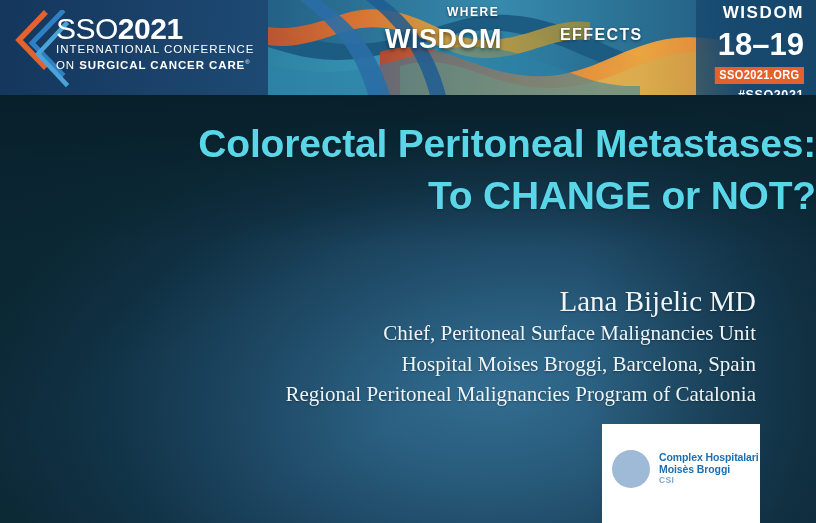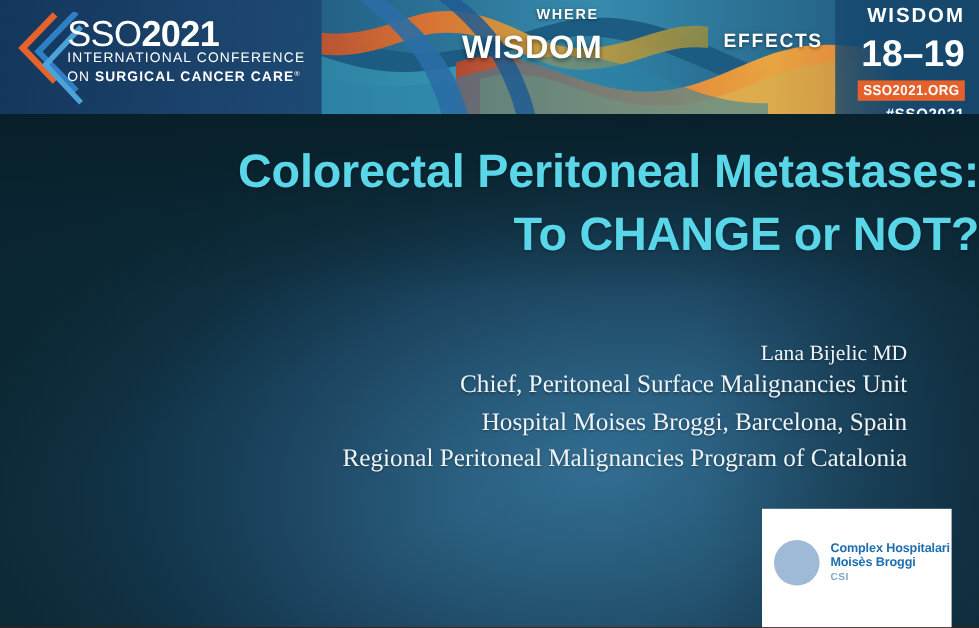--- a/index.html
+++ b/index.html
@@ -86,21 +86,20 @@
   }
   .tag-wisdom {
     position: absolute; left: 385px; top: 24px; z-index: 7;
     color: #ffffff; font-size: 27px; font-weight: 800; letter-spacing: 0.5px;
     text-shadow: 0 2px 4px rgba(0,0,0,.55);
   }
   .tag-effects {
     position: absolute; left: 560px; top: 26px; z-index: 7;
     color: #ffffff; font-size: 16px; font-weight: 700; letter-spacing: 1.4px;
     text-shadow: 0 1px 3px rgba(0,0,0,.55);
-    margin-left: 43px;
   }
   .tag-change {
     position: absolute; left: 560px; top: 44px; z-index: 7;
     color: #ffffff; font-size: 27px; font-weight: 800; letter-spacing: 0.4px;
     text-shadow: 0 2px 4px rgba(0,0,0,.55);
   }
 
   
   .date-block { position: absolute; right: 12px; top: 4px; z-index: 7; text-align: right; }
   .date-month { color:#fff; font-size: 17px; font-weight: 800; letter-spacing: 1.6px; line-height: 1; }
@@ -128,31 +127,30 @@
     text-shadow: 0 1px 2px rgba(0,0,0,.35);
   }
 
   
   .author-block {
     position: absolute; right: 60px; top: 284px; z-index: 5;
     text-align: right;
     font-family: "Liberation Serif", serif;
     color: #eef4f8;
   }
-  .author-name { font-size: 18px; line-height: 1.18; text-shadow: 0 1px 2px rgba(0,0,0,.35); }
+  .author-name { font-size: 29px; line-height: 1.18; text-shadow: 0 1px 2px rgba(0,0,0,.35); }
   .author-role { font-size: 21px; line-height: 1.45; text-shadow: 0 1px 2px rgba(0,0,0,.35); }
 
   
   .hosp-logo {
     position: absolute; left: 602px; top: 424px;
     width: 158px; height: 99px;
     background: #ffffff;
     z-index: 6;
     overflow: hidden;
-    margin-left: 33px;
   }
   .hosp-inner { position: absolute; left: 10px; top: 26px; display: flex; align-items: center; }
   .hosp-circle {
     width: 38px; height: 38px; border-radius: 50%;
     background: #9ebad6; flex: 0 0 auto;
   }
   .hosp-text { margin-left: 9px; line-height: 1.12; }
   .hosp-l1 { color: #1d6fb0; font-size: 10.5px; font-weight: 700; letter-spacing: -0.1px; white-space: nowrap; }
   .hosp-l2 { color: #1d6fb0; font-size: 10.5px; font-weight: 700; letter-spacing: -0.1px; white-space: nowrap; }
   .hosp-l3 { color: #7fa8c8; font-size: 8.5px; font-weight: 600; letter-spacing: 0.4px; margin-top: 1px; }

